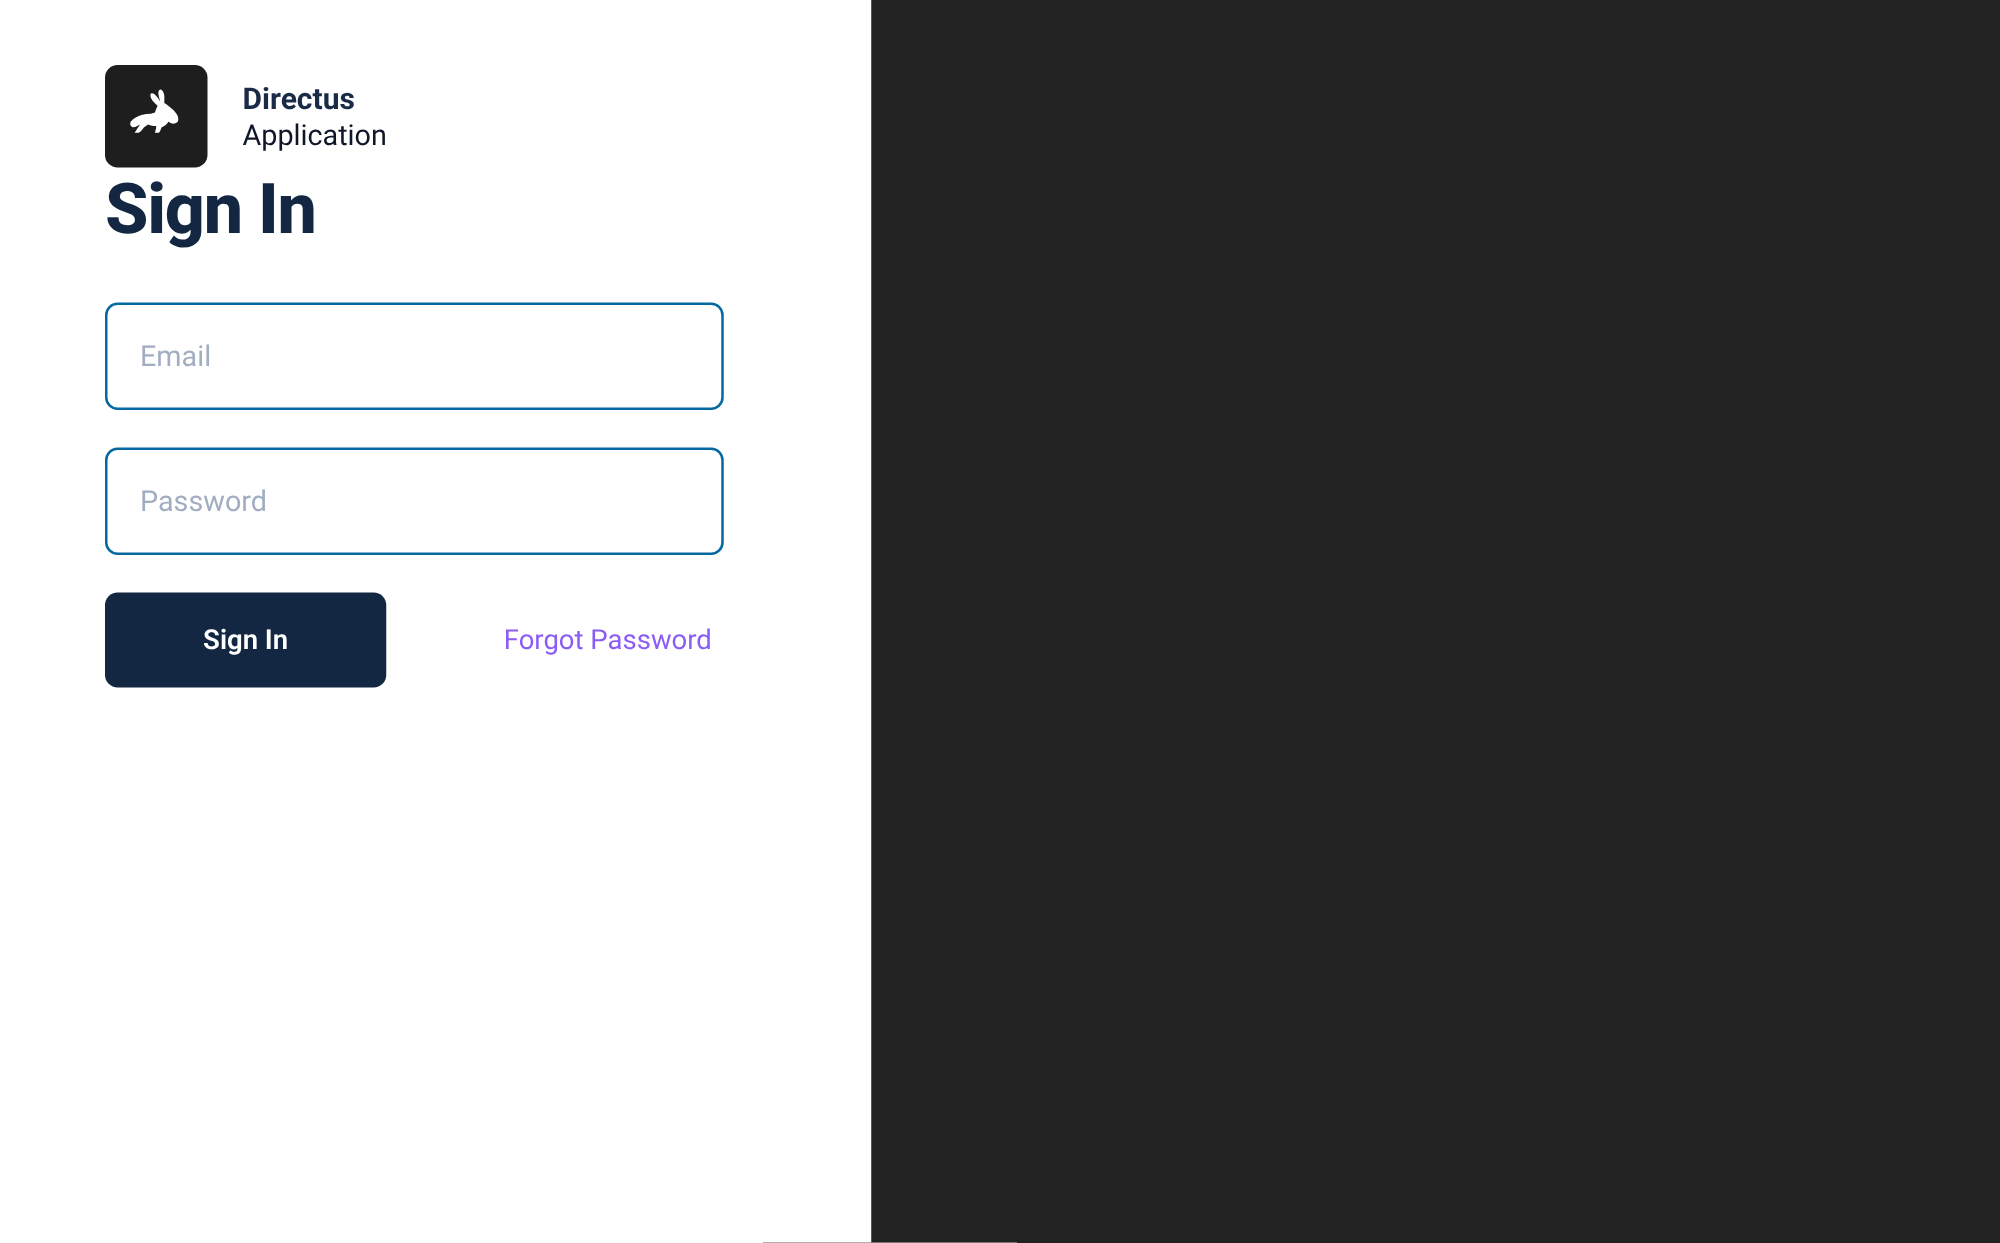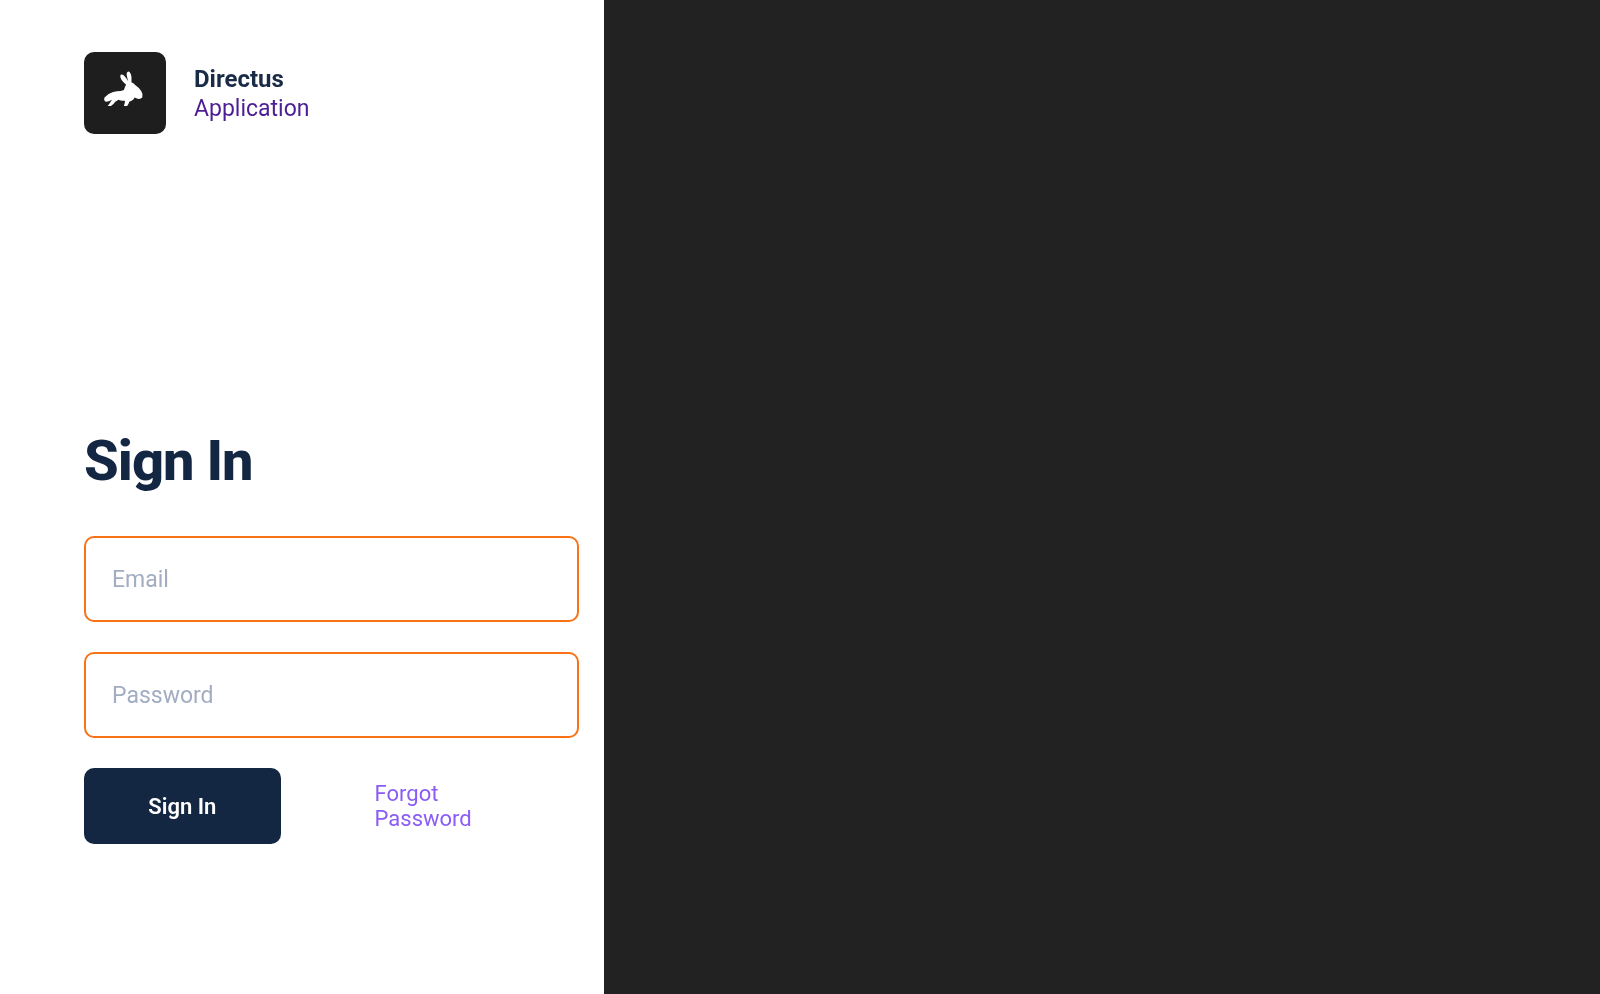--- a/index.html
+++ b/index.html
@@ -10,21 +10,21 @@
     
     body {
       font-family: -apple-system, BlinkMacSystemFont, 'Segoe UI', Roboto, 'Helvetica Neue', Arial, sans-serif;
       width: 1600px;
       height: 994px;
       overflow: hidden;
       display: flex;
     }
     
     .left-panel {
-      width: 604px;
+      width: 697px;
       height: 100%;
       background: #ffffff;
       padding: 52px 84px;
       display: flex;
       flex-direction: column;
     }
     
     .right-panel {
       flex: 1;
       height: 100%;
@@ -61,39 +61,38 @@
     
     .brand-title {
       font-size: 24px;
       font-weight: 700;
       color: #1a2b47;
     }
     
     .brand-subtitle {
       font-size: 23px;
       font-weight: 400;
-      color: #4c1d95;
+      color: #0f172a;
     }
     
     .form-section {
-      margin-top: 294px;
     }
     
     .page-title {
       font-size: 56px;
       font-weight: 800;
       color: #132743;
       letter-spacing: -1px;
       margin-bottom: 42px;
     }
     
     .input-field {
       width: 495px;
       height: 86px;
-      border: 2px solid #f97316;
+      border: 2px solid #0369a1;
       border-radius: 10px;
       padding: 0 26px;
       font-size: 23px;
       color: #1a2b47;
       margin-bottom: 30px;
       background: #ffffff;
       font-family: inherit;
     }
     
     .input-field::placeholder {

